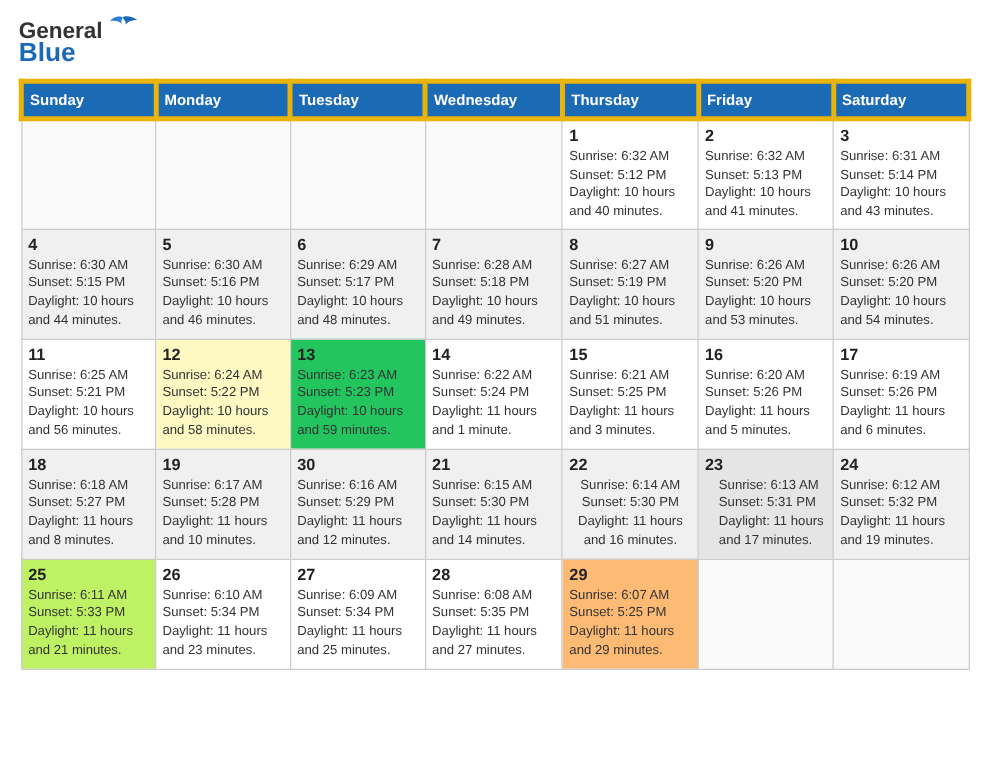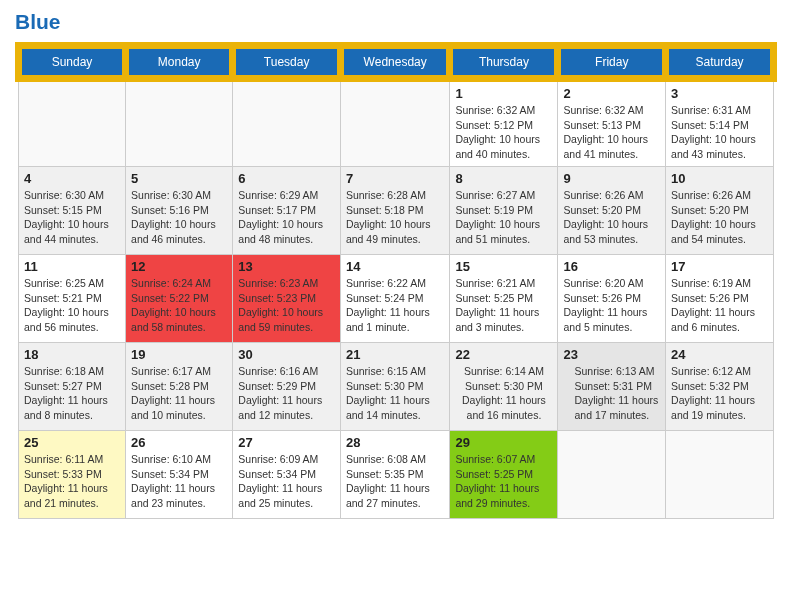--- a/index.html
+++ b/index.html
@@ -41,25 +41,25 @@
       margin-top: 2px;
     }
     .calendar-table {
       width: 100%;
       border-collapse: collapse;
       font-size: 11px;
     }
     .calendar-table th {
       background-color: #1a6ab5;
       color: #fff;
-      text-align: center;
+      text-align: left;
       padding: 6px 5px;
       font-size: 12px;
-      font-weight: normal;
-      border: 7px solid #eab308;
+      font-weight: bold;
+      border: 4px solid #eab308;
     }
     .calendar-table td {
       border: 1px solid #ccc;
       vertical-align: top;
       padding: 4px 5px;
       width: 113px;
       min-height: 80px;
       height: 88px;
     }
     .day-number {
@@ -86,20 +86,27 @@
     
     thead tr th {
       background-color: #1a6ab5 !important;
     }
   </style>
 </head>
 <body>
 
 <div class="header-area">
   <div class="logo">
+    <div class="logo-row">
+      <span style="font-size:18px;font-weight:bold;color:#333;">General</span>
+      <svg width="28" height="22" viewBox="0 0 28 22" style="margin-left:2px;margin-top:-4px;">
+        <path d="M14 2 C16 0 22 1 26 4 C20 4 18 6 16 8 C18 5 14 3 14 2Z" fill="#1a6ab5"></path>
+        <path d="M14 2 C12 0 6 2 4 5 C8 4 12 5 14 8 C12 5 14 3 14 2Z" fill="#2980d9"></path>
+      </svg>
+    </div>
     <span style="font-size:21px;font-weight:bold;color:#1a6ab5;margin-top:-4px;">Blue</span>
   </div>
   <div class="title-area">
     <div class="month-title"></div>
     <div class="location-title"></div>
   </div>
 </div>
 
 <table class="calendar-table">
   <thead>
@@ -182,27 +189,27 @@
 Daylight: 10 hours and 54 minutes.</div>
         </td>
       </tr>
       <tr>
         <td style="background-color: rgb(255, 255, 255);">
           <span class="day-number">11</span>
           <div class="day-info" style="white-space: pre-line;">Sunrise: 6:25 AM
 Sunset: 5:21 PM
 Daylight: 10 hours and 56 minutes.</div>
         </td>
-        <td style="background-color: #ef4444;">
+        <td style="background-color: #fef9c3;">
           <span class="day-number">12</span>
           <div class="day-info" style="white-space: pre-line;">Sunrise: 6:24 AM
 Sunset: 5:22 PM
 Daylight: 10 hours and 58 minutes.</div>
         </td>
-        <td style="background-color: #ef4444; margin-top: 20px;">
+        <td style="background-color: #22c55e; margin-top: 20px;">
           <span class="day-number">13</span>
           <div class="day-info" style="white-space: pre-line;">Sunrise: 6:23 AM
 Sunset: 5:23 PM
 Daylight: 10 hours and 59 minutes.</div>
         </td>
         <td style="background-color: rgb(255, 255, 255);">
           <span class="day-number">14</span>
           <div class="day-info" style="white-space: pre-line;">Sunrise: 6:22 AM
 Sunset: 5:24 PM
 Daylight: 11 hours and 1 minute.</div>
@@ -264,21 +271,21 @@
 Daylight: 11 hours and 17 minutes.</div>
         </td>
         <td style="background-color: rgb(240, 240, 240);">
           <span class="day-number">24</span>
           <div class="day-info" style="white-space: pre-line;">Sunrise: 6:12 AM
 Sunset: 5:32 PM
 Daylight: 11 hours and 19 minutes.</div>
         </td>
       </tr>
       <tr>
-        <td style="background-color: #fef9c3;">
+        <td style="background-color: #bef264;">
           <span class="day-number">25</span>
           <div class="day-info" style="white-space: pre-line;">Sunrise: 6:11 AM
 Sunset: 5:33 PM
 Daylight: 11 hours and 21 minutes.</div>
         </td>
         <td style="background-color: rgb(255, 255, 255);">
           <span class="day-number">26</span>
           <div class="day-info" style="white-space: pre-line;">Sunrise: 6:10 AM
 Sunset: 5:34 PM
 Daylight: 11 hours and 23 minutes.</div>
@@ -288,21 +295,21 @@
           <div class="day-info" style="white-space: pre-line;">Sunrise: 6:09 AM
 Sunset: 5:34 PM
 Daylight: 11 hours and 25 minutes.</div>
         </td>
         <td style="background-color: rgb(255, 255, 255);">
           <span class="day-number">28</span>
           <div class="day-info" style="white-space: pre-line;">Sunrise: 6:08 AM
 Sunset: 5:35 PM
 Daylight: 11 hours and 27 minutes.</div>
         </td>
-        <td style="background-color: #84cc16;">
+        <td style="background-color: #fdba74;">
           <span class="day-number">29</span>
           <div class="day-info" style="white-space: pre-line;">Sunrise: 6:07 AM
 Sunset: 5:25 PM
 Daylight: 11 hours and 29 minutes.</div>
         </td>
         <td class="empty-cell" style="background-color: rgb(249, 249, 249);"></td>
         <td class="empty-cell" style="background-color: rgb(249, 249, 249);"></td>
       </tr>
     </tbody>
 </table>

